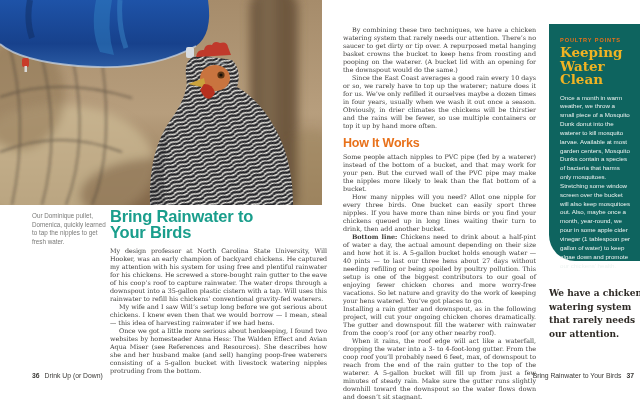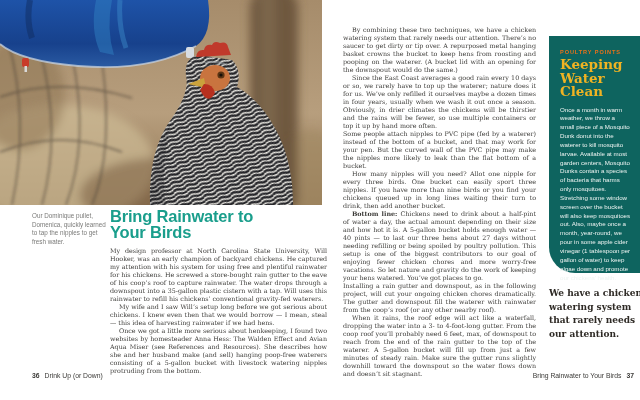--- a/index.html
+++ b/index.html
@@ -25,21 +25,21 @@
   p.indent{text-indent:9px;}
   
   .right-col{position:absolute;left:343px;top:26px;width:193px;}
   .section-heading{
     margin:7px 0 3px 0;
     font-family:"Liberation Sans",sans-serif;font-weight:bold;
     font-size:12.5px;line-height:13px;letter-spacing:-0.2px;color:#e8711a;
   }
   
   .sidebar{
-    position:absolute;left:549px;top:36px;width:91px;height:237px;
+    position:absolute;left:549px;top:24px;width:91px;height:237px;
     background:#0e645f;border-bottom-left-radius:26px;
     box-sizing:border-box;padding:13px 9px 10px 11px;
   }
   .sidebar .kicker{
     font-family:"Liberation Sans",sans-serif;font-weight:bold;
     font-size:5.6px;letter-spacing:0.9px;color:#e8711a;margin:0 0 3px 0;
   }
   .sidebar .title{
     font-family:"DejaVu Serif",serif;font-weight:bold;
     font-size:13.5px;line-height:13.5px;color:#f0b323;margin:0 0 7px 0;
@@ -148,20 +148,21 @@
     <h1 class="big-heading">Bring Rainwater to Your Birds</h1>
     <p class="body">My design professor at North Carolina State University, Will Hooker, was an early champion of backyard chickens. He captured my attention with his system for using free and plentiful rainwater for his chickens. He screwed a store-bought rain gutter to the eave of his coop’s roof to capture rainwater. The water drops through a downspout into a 35-gallon plastic cistern with a tap. Will uses this rainwater to refill his chickens’ conventional gravity-fed waterers.</p>
     <p class="body indent">My wife and I saw Will’s setup long before we got serious about chickens. I knew even then that we would borrow — I mean, steal — this idea of harvesting rainwater if we had hens.</p>
     <p class="body indent">Once we got a little more serious about henkeeping, I found two websites by homesteader Anna Hess: The Walden Effect and Avian Aqua Miser (see References and Resources). She describes how she and her husband make (and sell) hanging poop-free waterers consisting of a 5-gallon bucket with livestock watering nipples protruding from the bottom.</p>
   </div>
 
   <div class="right-col">
     <p class="body indent">By combining these two techniques, we have a chicken watering system that rarely needs our attention. There’s no saucer to get dirty or tip over. A repurposed metal hanging basket crowns the bucket to keep hens from roosting and pooping on the waterer. (A bucket lid with an opening for the downspout would do the same.)</p>
     <p class="body indent">Since the East Coast averages a good rain every 10 days or so, we rarely have to top up the waterer; nature does it for us. We’ve only refilled it ourselves maybe a dozen times in four years, usually when we wash it out once a season. Obviously, in drier climates the chickens will be thirstier and the rains will be fewer, so use multiple containers or top it up by hand more often.</p>
 
+    <h2 class="section-heading">How It Works</h2>
     <p class="body">Some people attach nipples to PVC pipe (fed by a waterer) instead of the bottom of a bucket, and that may work for your pen. But the curved wall of the PVC pipe may make the nipples more likely to leak than the flat bottom of a bucket.</p>
     <p class="body indent">How many nipples will you need? Allot one nipple for every three birds. One bucket can easily sport three nipples. If you have more than nine birds or you find your chickens queued up in long lines waiting their turn to drink, then add another bucket.</p>
     <p class="body indent"><b>Bottom line:</b><span> Chickens need to drink about a half-pint of water a day, the actual amount depending on their size and how hot it is. A 5-gallon bucket holds enough water — 40 pints — to last our three hens about 27 days without needing refilling or being spoiled by poultry pollution. This setup is one of the biggest contributors to our goal of enjoying fewer chicken chores and more worry-free vacations. So let nature and gravity do the work of keeping your hens watered. You’ve got places to go.</span></p>
 
     <p class="body">Installing a rain gutter and downspout, as in the following project, will cut your ongoing chicken chores dramatically. The gutter and downspout fill the waterer with rainwater from the coop’s roof (or any other nearby roof).</p>
     <p class="body indent">When it rains, the roof edge will act like a waterfall, dropping the water into a 3- to 4-foot-long gutter. From the coop roof you’ll probably need 6 feet, max, of downspout to reach from the end of the rain gutter to the top of the waterer. A 5-gallon bucket will fill up from just a few minutes of steady rain. Make sure the gutter runs slightly downhill toward the downspout so the water flows down and doesn’t sit stagnant.</p>
   </div>
 
   <div class="sidebar">
     <p class="kicker">POULTRY POINTS</p>

